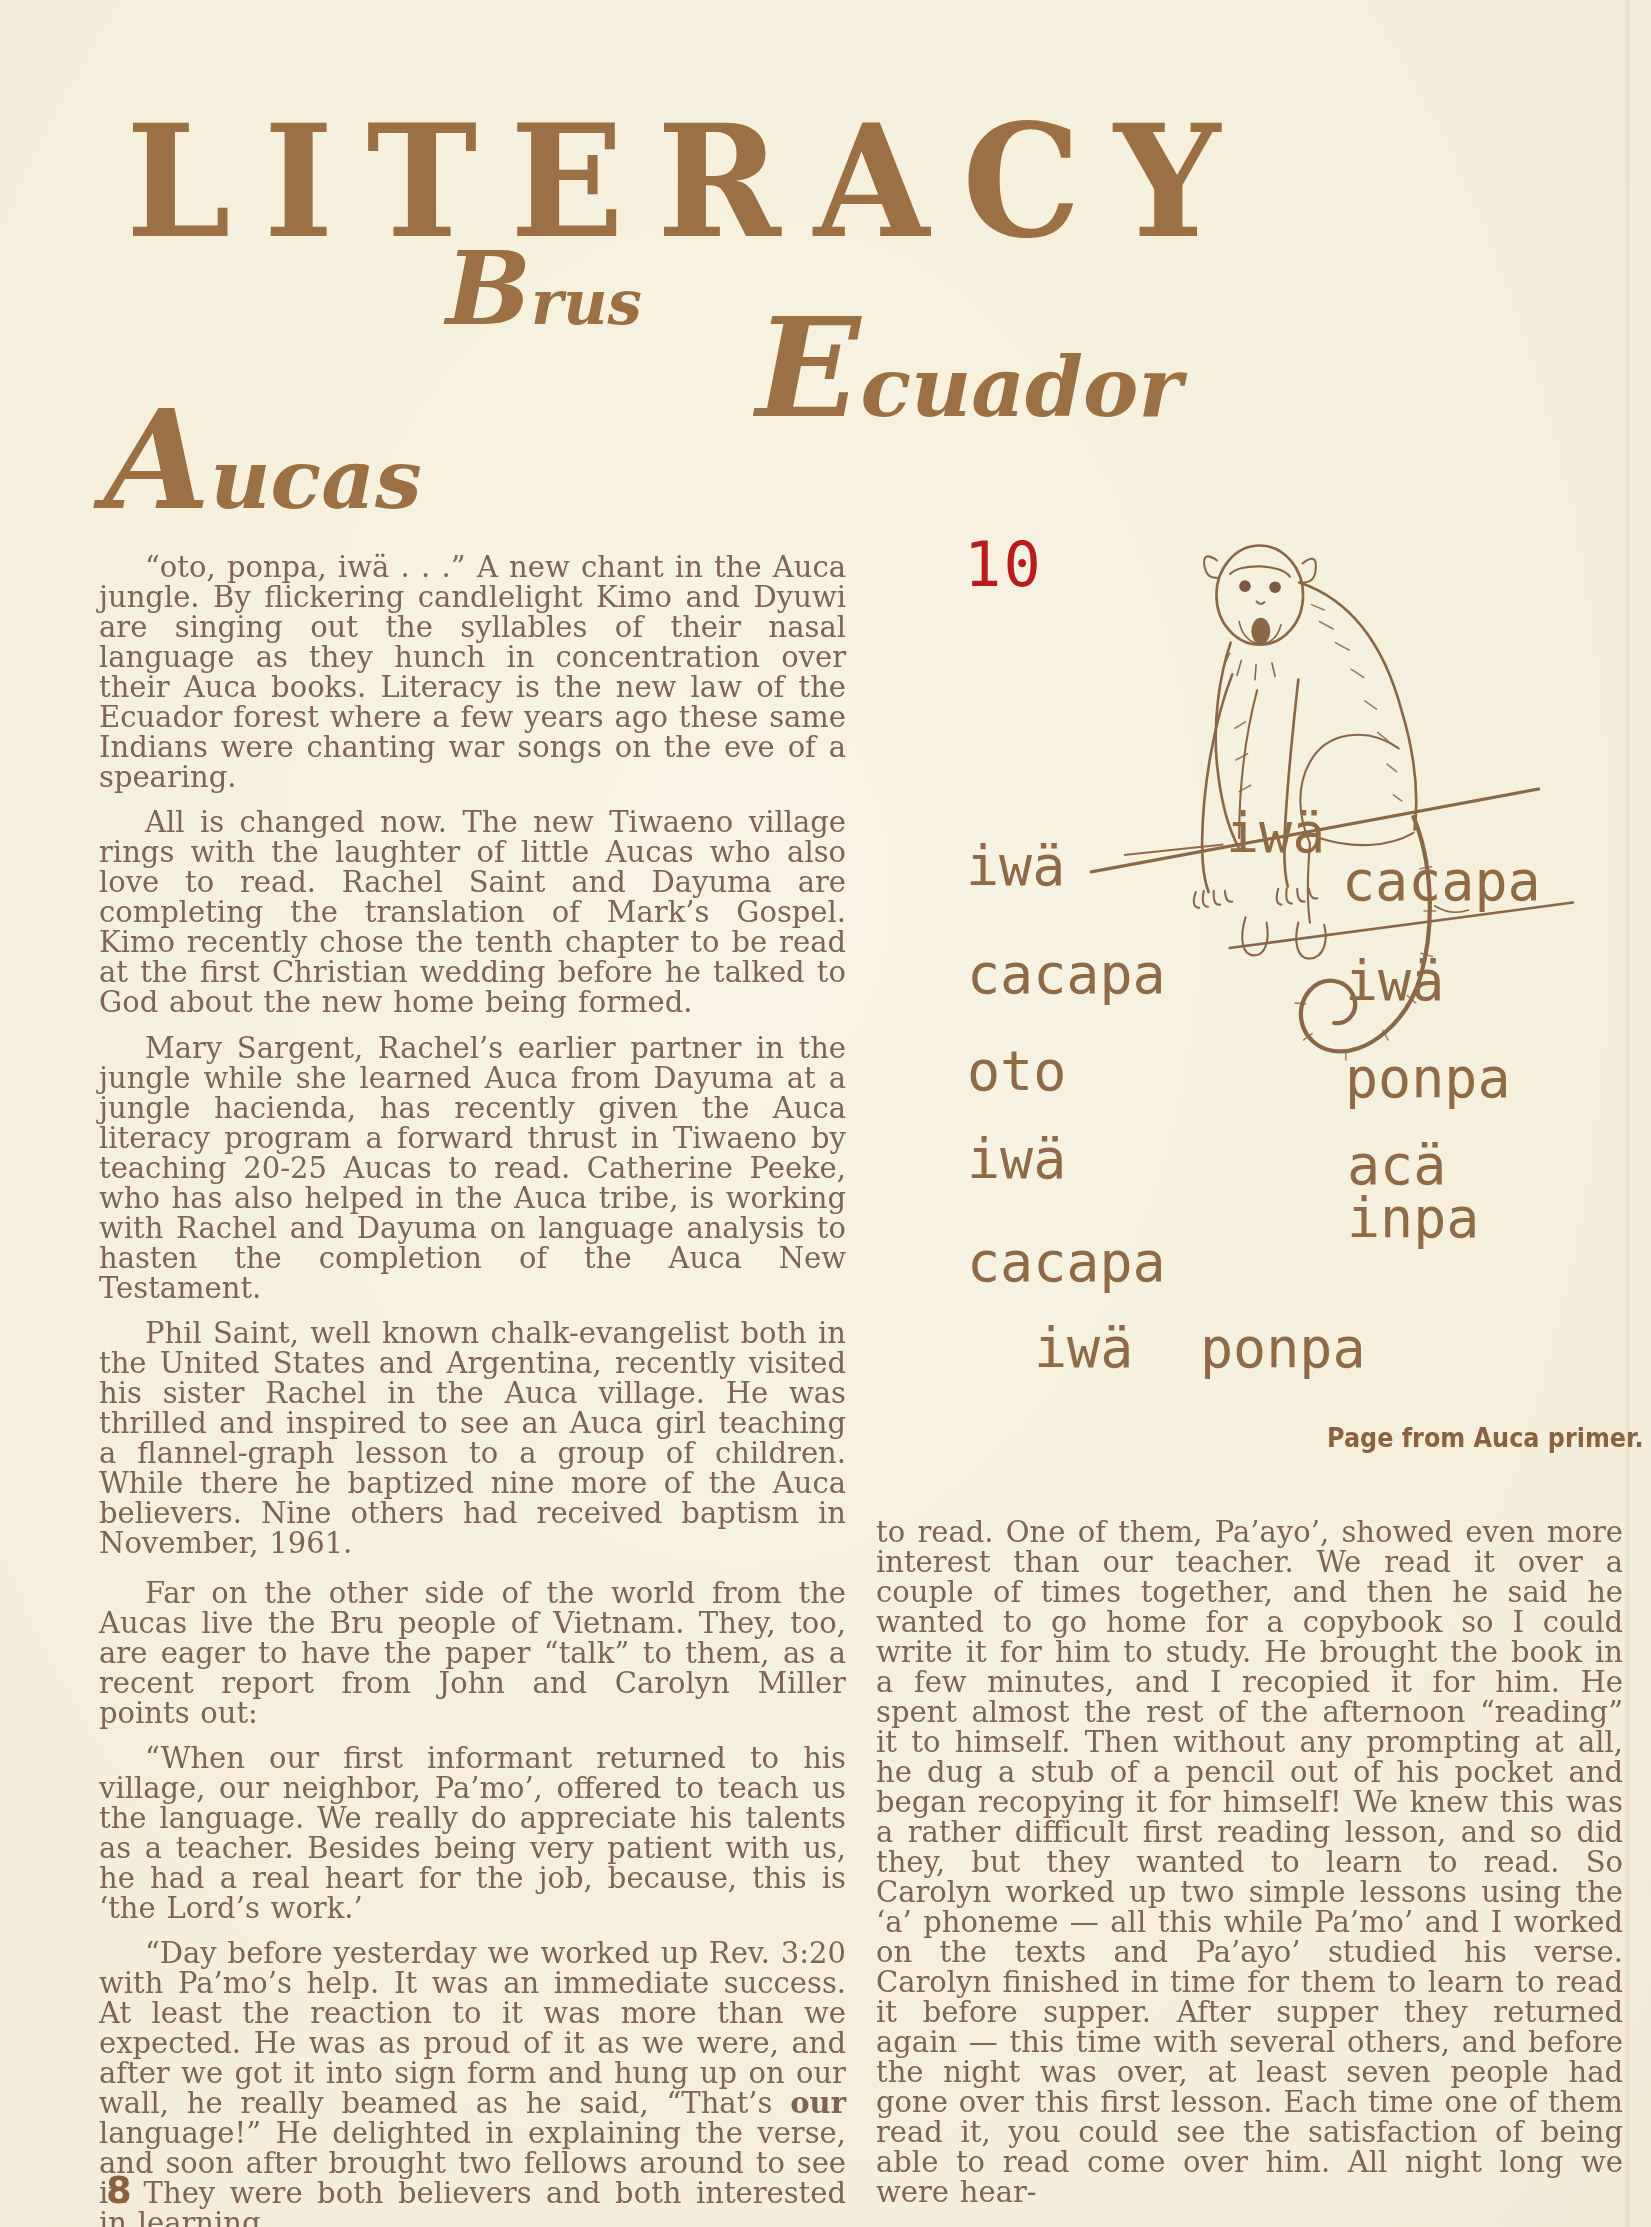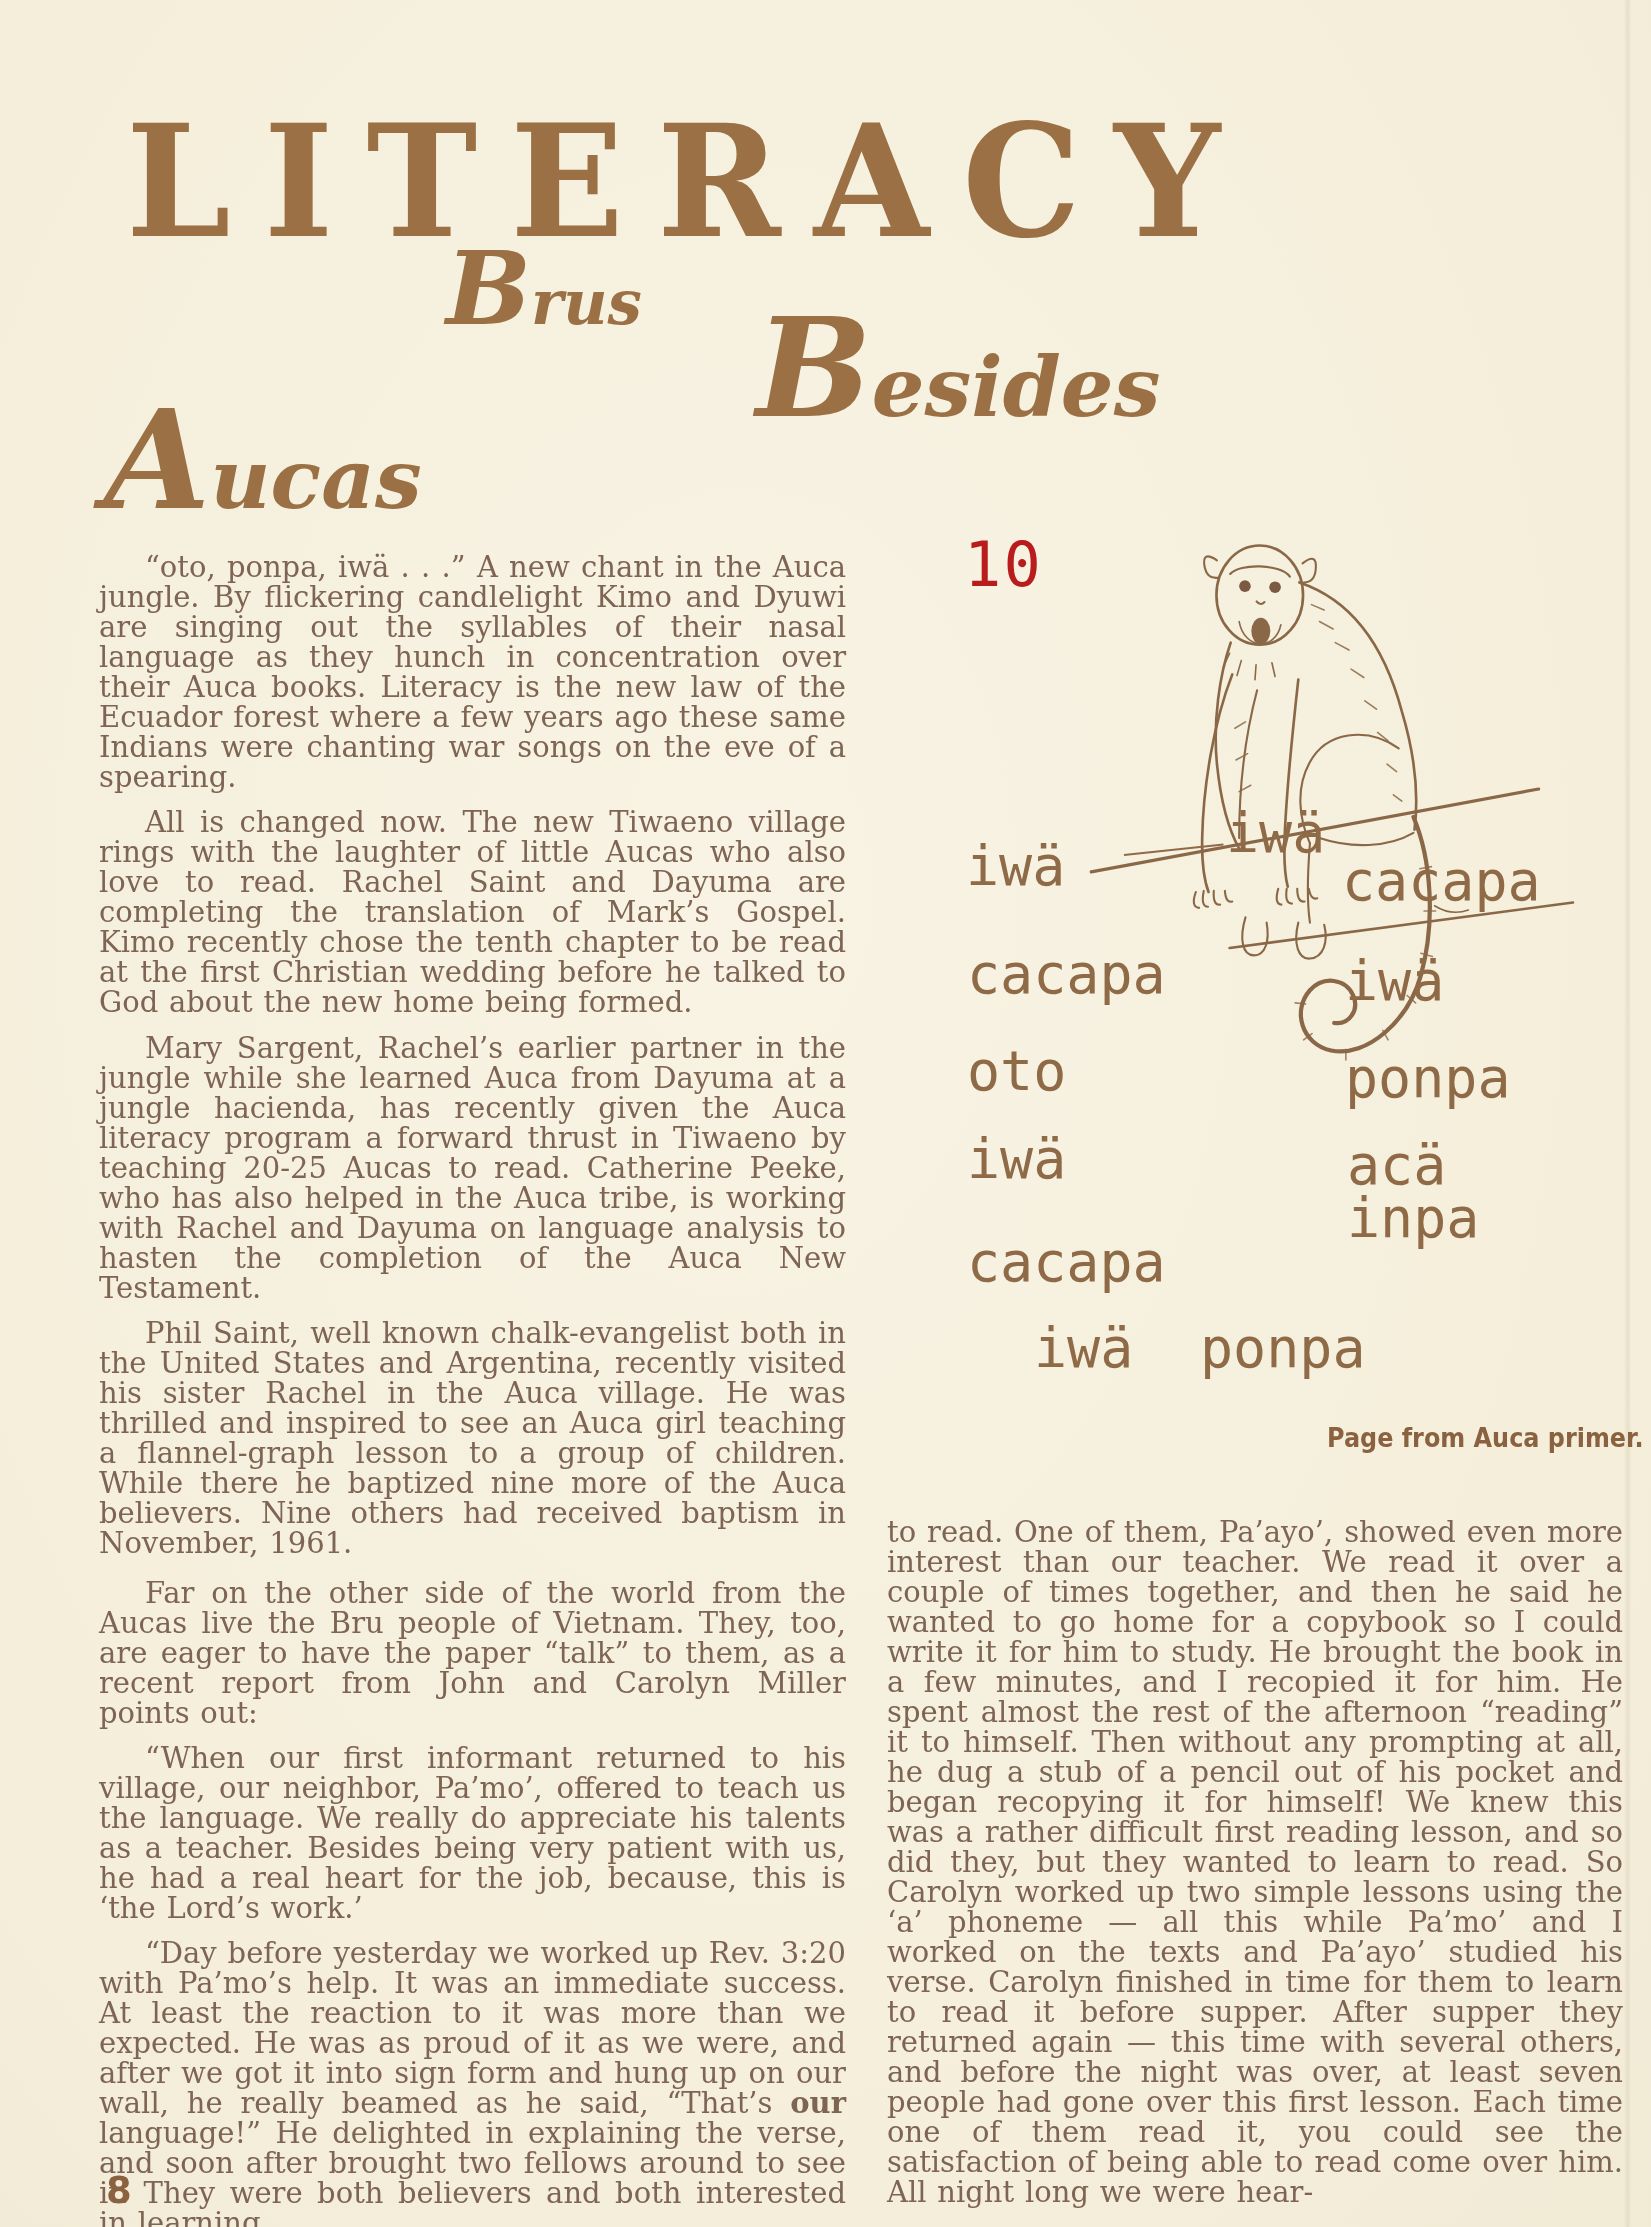--- a/index.html
+++ b/index.html
@@ -26,21 +26,21 @@
   #sub-aucas{left:104px;top:392px;font-size:83px;}
   
   .bodycol{
     position:absolute;width:747px;
     font-size:29px;line-height:30px;
     color:#7e6452;text-align:justify;word-spacing:1.6px;
   }
   #left-column{left:99px;top:552px;}
   #right-column{left:876px;top:1517px;}
   .bodycol p{margin:0 0 15.3px 0;text-indent:46px;}
-  .bodycol p.continuation{text-indent:0;margin-left:11px;}
+  .bodycol p.continuation{text-indent:0;}
   .bodycol p.section-start{margin-top:20px;}
   .bold-word{font-weight:bold;}
   
   .primer-word{
     position:absolute;
     font-family:"DejaVu Sans Mono", monospace;
     font-size:55px;line-height:1.1;color:#8f6a47;white-space:nowrap;
   }
   #primer-number{
     position:absolute;left:964px;top:528px;
@@ -72,21 +72,21 @@
     pointer-events:none;
   }
   #monkey-art{position:absolute;left:1071px;top:499px;}
   #monkey-art path, #monkey-art ellipse{vector-effect:none;}
 </style>
 </head>
 <body>
 
 <h1 id="page-title" class="abs">LITERACY</h1>
 <div id="sub-brus" class="abs script-sub">Brus</div>
-<div id="sub-cashibos" class="abs script-sub">Besides</div>
+<div id="sub-cashibos" class="abs script-sub">Ecuador</div>
 <div id="sub-aucas" class="abs script-sub">Aucas</div>
 
 <section id="left-column" class="bodycol">
   <p>“oto, ponpa, iwä . . .” A new chant in the Auca jungle. By flickering candlelight Kimo and Dyuwi are singing out the syllables of their nasal language as they hunch in concentration over their Auca books. Literacy is the new law of the Ecuador forest where a few years ago these same Indians were chanting war songs on the eve of a spearing.</p>
   <p>All is changed now. The new Tiwaeno village rings with the laughter of little Aucas who also love to read. Rachel Saint and Dayuma are completing the translation of Mark’s Gospel. Kimo recently chose the tenth chapter to be read at the first Christian wedding before he talked to God about the new home being formed.</p>
   <p>Mary Sargent, Rachel’s earlier partner in the jungle while she learned Auca from Dayuma at a jungle hacienda, has recently given the Auca literacy program a forward thrust in Tiwaeno by teaching 20-25 Aucas to read. Catherine Peeke, who has also helped in the Auca tribe, is working with Rachel and Dayuma on language analysis to hasten the completion of the Auca New Testament.</p>
   <p>Phil Saint, well known chalk-evangelist both in the United States and Argentina, recently visited his sister Rachel in the Auca village. He was thrilled and inspired to see an Auca girl teaching a flannel-graph lesson to a group of children. While there he baptized nine more of the Auca believers. Nine others had received baptism in November, 1961.</p>
   <p class="section-start">Far on the other side of the world from the Aucas live the Bru people of Vietnam. They, too, are eager to have the paper “talk” to them, as a recent report from John and Carolyn Miller points out:</p>
   <p>“When our first informant returned to his village, our neighbor, Pa’mo’, offered to teach us the language. We really do appreciate his talents as a teacher. Besides being very patient with us, he had a real heart for the job, because, this is ‘the Lord’s work.’</p>
   <p><span>“Day before yesterday we worked up Rev. 3:20 with Pa’mo’s help. It was an immediate success. At least the reaction to it was more than we expected. He was as proud of it as we were, and after we got it into sign form and hung up on our wall, he really beamed as he said, “That’s </span><span class="bold-word">our</span><span> language!” He delighted in explaining the verse, and soon after brought two fellows around to see it. They were both believers and both interested in learning</span></p>

